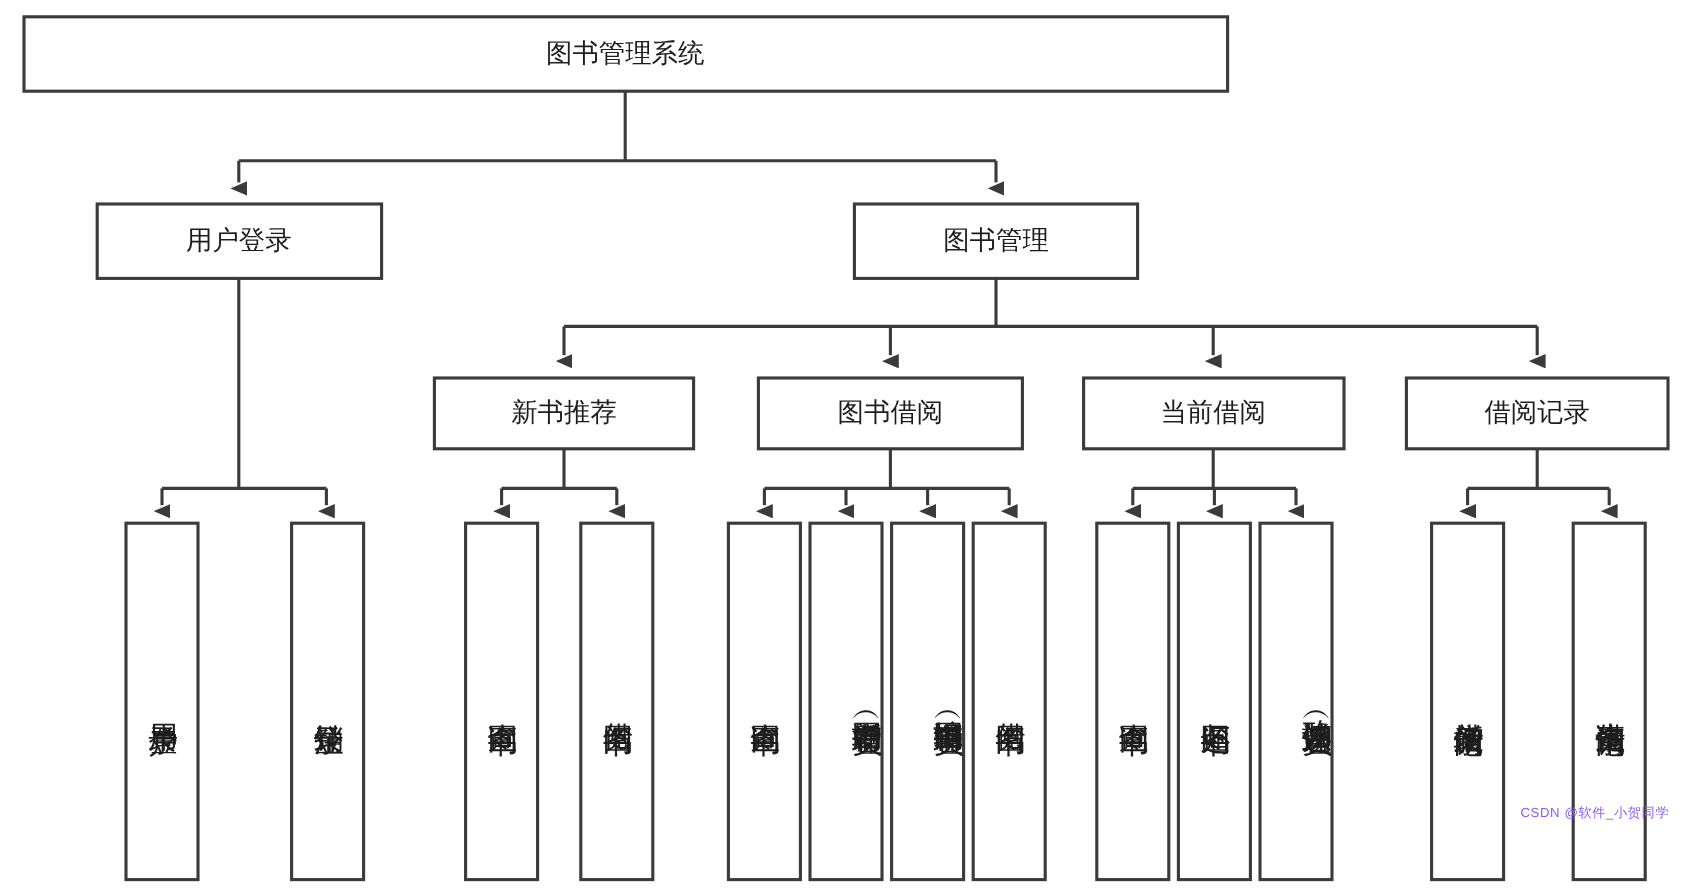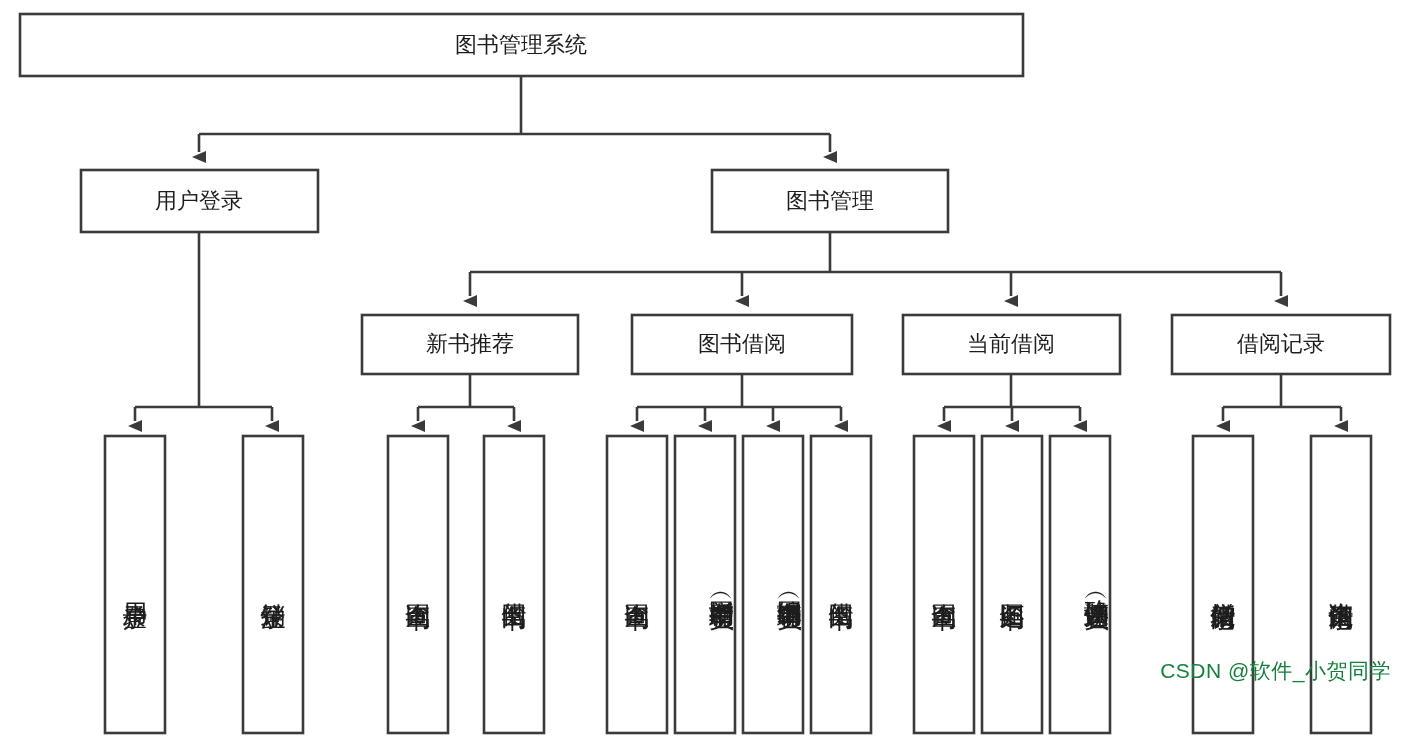--- a/index.html
+++ b/index.html
@@ -16,22 +16,22 @@
     font-family:"Liberation Sans","DejaVu Sans",sans-serif;
     fill:#1d1d1d;
     text-anchor:middle;
     dominant-baseline:middle;
   }
   .lbl-h{font-size:22px;}
   .watermark{
     position:absolute;
     right:14px;bottom:4px;
     font-family:"Liberation Sans","DejaVu Sans",sans-serif;
-    font-size:21px;
-    color:#15803d;
+    font-size:11px;
+    color:#8b5cf6;
     letter-spacing:0.5px;
     white-space:nowrap;
     pointer-events:none;
   }
 </style>
 </head>
 <body>
 
 <div id="stage">
 

